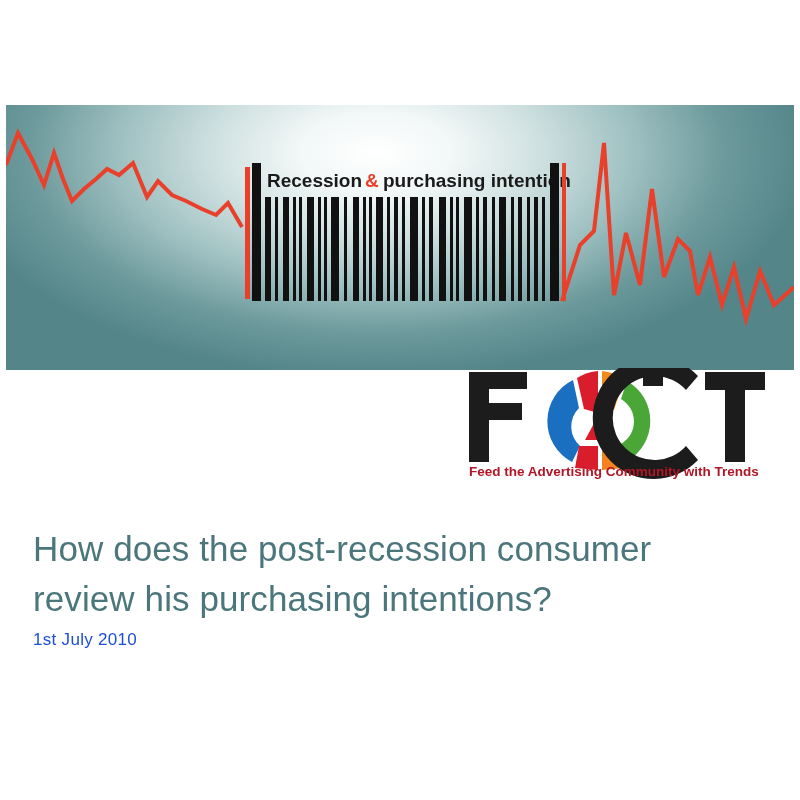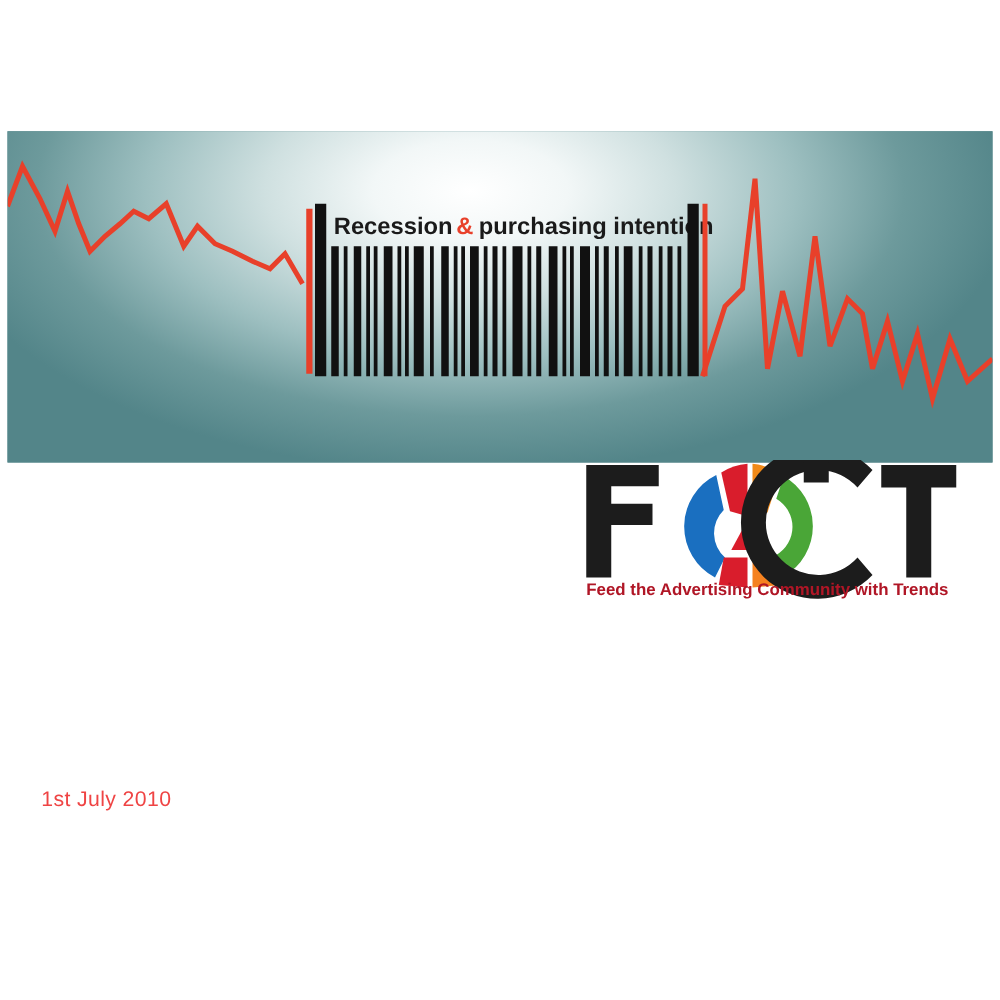--- a/index.html
+++ b/index.html
@@ -65,21 +65,21 @@
     font-weight: 400;
     letter-spacing: 0.1px;
   }
   .title-line { display: block; }
 
   .date {
     position: absolute;
     left: 33px;
     top: 630px;
     font-size: 17px;
-    color: #ef4444;
+    color: #1d4ed8;
     font-weight: 400;
     letter-spacing: 0.3px;
   }
 </style>
 </head>
 <body>
 
 <div class="slide">
 
   <div class="hero">
@@ -176,16 +176,20 @@
       </g>
 
       <g>
         <path fill="#1c1c1c" d="M238 4 h60 v18 h-20 v72 h-20 v-72 h-20 z"></path>
       </g>
 
       <text x="2" y="108" font-family="'Liberation Sans', sans-serif" font-size="13.5" font-weight="600" fill="#b01626">Feed the Advertising Community with Trends</text>
     </svg>
   </div>
 
+  <div class="title">
+    <span class="title-line">How does the post-recession consumer</span>
+    <span class="title-line">review his purchasing intentions?</span>
+  </div>
 
   <div class="date">1st July 2010</div>
 
 </div>
 
 </body></html>

